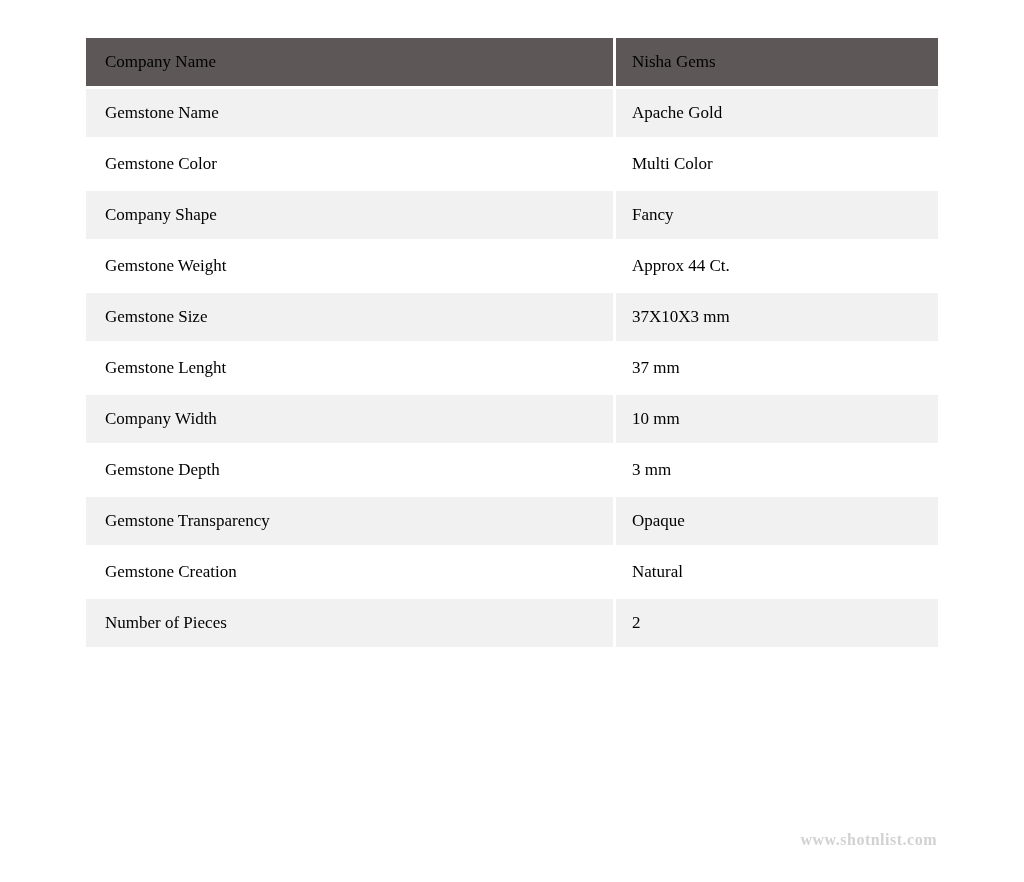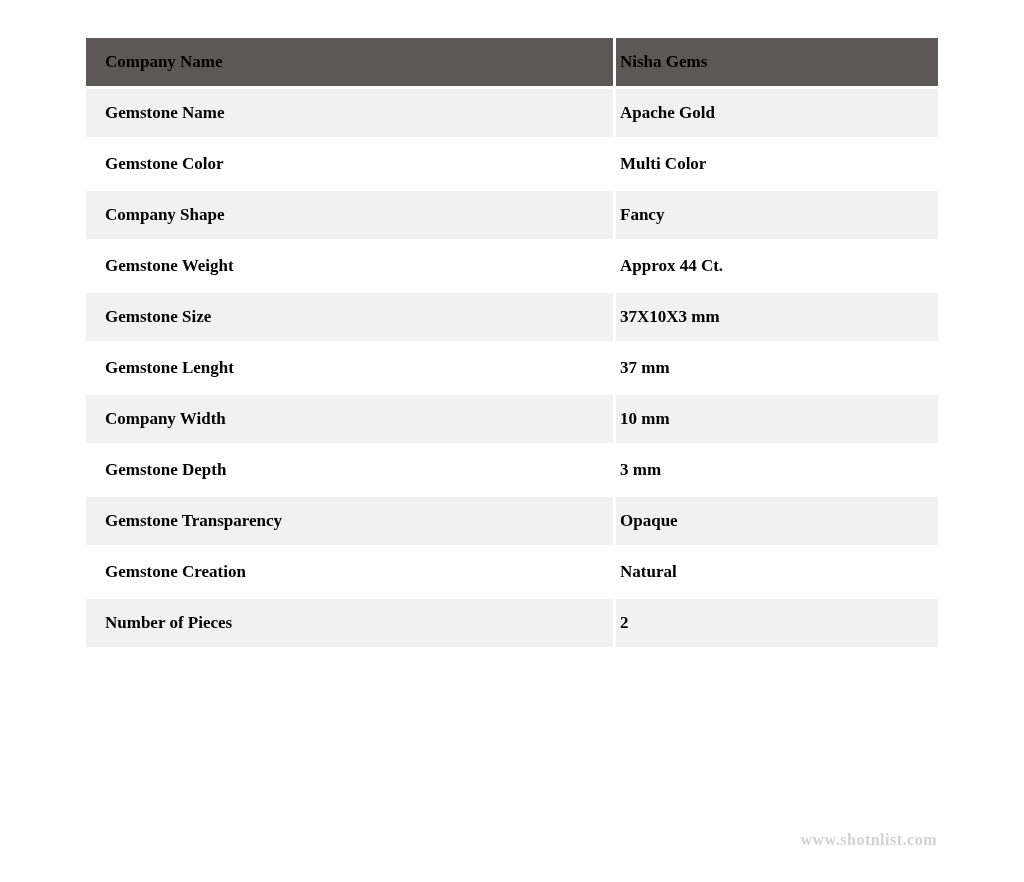--- a/index.html
+++ b/index.html
@@ -31,29 +31,29 @@
     top: 35px;
     width: 858px;
     border-collapse: separate;
     border-spacing: 3px;
     table-layout: fixed;
   }
   .spec-table th, .spec-table td {
     height: 48px;
     vertical-align: middle;
     text-align: left;
-    font-weight: 700;
+    font-weight: 400;
     font-size: 17px;
     color: var(--text);
     padding: 0 12px 0 19px;
     white-space: nowrap;
     overflow: hidden;
   }
   .spec-table .col-label { width: 527px; }
-  .spec-table .col-value { padding-left: 4px; }
+  .spec-table .col-value { padding-left: 16px; }
   .spec-table thead th {
     background: var(--header-bg);
     color: var(--header-text);
   }
   .spec-table tbody tr:nth-child(odd) td { background: var(--row-alt-bg); }
   .spec-table tbody tr:nth-child(even) td { background: var(--row-bg); }
   .watermark {
     position: absolute;
     top: 831px;
     right: 87px;

